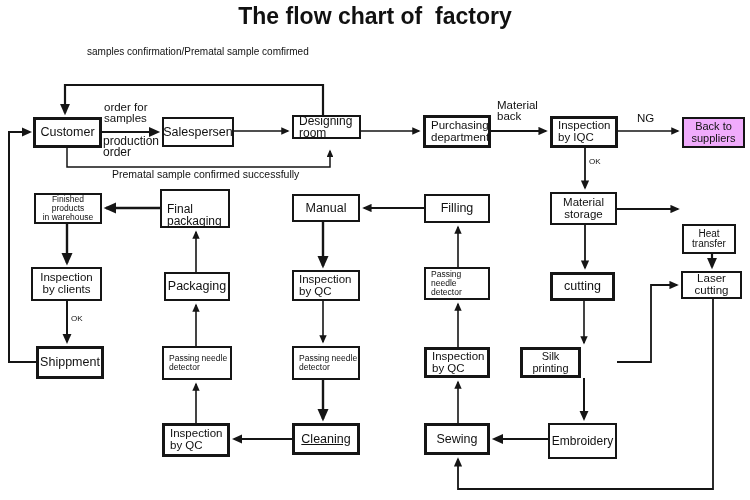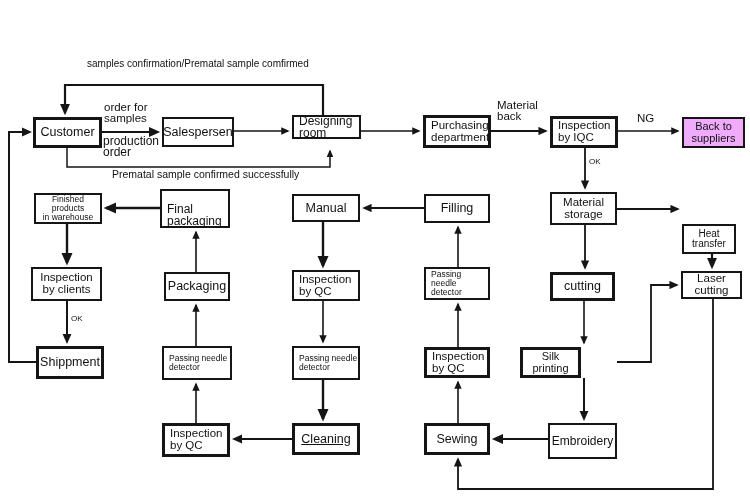--- a/index.html
+++ b/index.html
@@ -28,20 +28,21 @@
   .node.top  { align-items:flex-start; padding-top:12px; }
   .flabel {
     position:absolute; white-space:pre-line; line-height:11px; color:#111;
     font-weight:500;
   }
 </style>
 </head>
 <body>
 
 <div id="stage">
+  <h1 id="page-title">The flow chart of  factory</h1>
   <svg id="edges" width="750" height="500" viewBox="0 0 750 500">
     <defs>
       <marker id="arrowhead" markerUnits="strokeWidth" markerWidth="5.4" markerHeight="4.6" refX="4.2" refY="2.3" orient="auto">
         <path d="M0,0 L5.2,2.3 L0,4.6 z" fill="#151515"></path>
       </marker>
     </defs>
   <polyline points="36,362 9,362 9,132 30,132" fill="none" stroke="#151515" stroke-width="2" marker-end="url(#arrowhead)"></polyline>
       <polyline points="323,115 323,85 65,85 65,113" fill="none" stroke="#151515" stroke-width="2.2" marker-end="url(#arrowhead)"></polyline>
       <polyline points="102,132 158,132" fill="none" stroke="#151515" stroke-width="2.2" marker-end="url(#arrowhead)"></polyline>
       <polyline points="234,131 288,131" fill="none" stroke="#151515" stroke-width="1.6" marker-end="url(#arrowhead)"></polyline>
@@ -112,21 +113,21 @@
       <div class="node left" style="left: 424px; top: 347px; width: 66px; height: 31px; border-width: 3px; font-size: 11.5px; border-color: rgb(21, 21, 21); background: rgb(255, 255, 255);">Inspection
 by QC</div>
       <div class="node" style="left: 520px; top: 347px; width: 61px; height: 31px; border-width: 3px; font-size: 11px; border-color: rgb(21, 21, 21); background: rgb(255, 255, 255);">Silk printing</div>
       <div class="node left" style="left: 162px; top: 423px; width: 68px; height: 34px; border-width: 3px; font-size: 11.5px; border-color: rgb(21, 21, 21); background: rgb(255, 255, 255);">Inspection
 by QC</div>
       <div class="node" style="left: 292px; top: 423px; width: 68px; height: 32px; border-width: 3px; font-size: 12.5px; border-color: rgb(21, 21, 21); background: rgb(255, 255, 255); text-decoration: underline;">Cleaning</div>
       <div class="node" style="left: 424px; top: 423px; width: 66px; height: 32px; border-width: 3px; font-size: 12.5px; border-color: rgb(21, 21, 21); background: rgb(255, 255, 255);">Sewing</div>
       <div class="node" style="left: 548px; top: 423px; width: 69px; height: 36px; border-width: 2.5px; font-size: 12px; border-color: rgb(21, 21, 21); background: rgb(255, 255, 255);">Embroidery</div>
     </div>
   <div id="labels">
-      <div class="flabel" style="left: 87px; top: 58px; font-size: 10px;">samples confirmation/Prematal sample comfirmed</div>
+      <div class="flabel" style="left: 87px; top: 46px; font-size: 10px;">samples confirmation/Prematal sample comfirmed</div>
       <div class="flabel" style="left: 104px; top: 102px; font-size: 11.5px;">order for
 samples</div>
       <div class="flabel" style="left: 103px; top: 136px; font-size: 12px;">production
 order</div>
       <div class="flabel" style="left: 112px; top: 169px; font-size: 10.5px;">Prematal sample confirmed successfully</div>
       <div class="flabel" style="left: 497px; top: 100px; font-size: 11.5px;">Material
 back</div>
       <div class="flabel" style="left: 637px; top: 113px; font-size: 11.5px;">NG</div>
       <div class="flabel" style="left: 589px; top: 156px; font-size: 8px;">OK</div>
       <div class="flabel" style="left: 71px; top: 313px; font-size: 8px;">OK</div>

